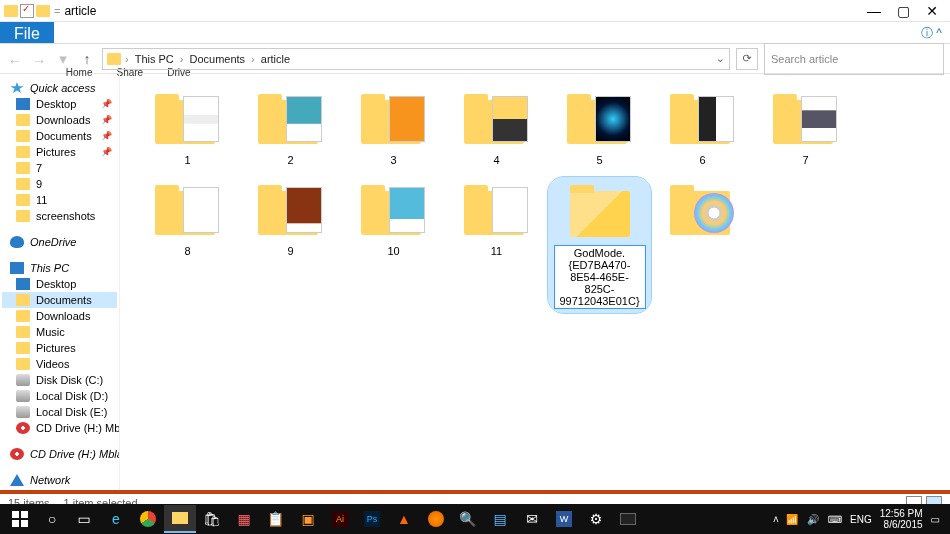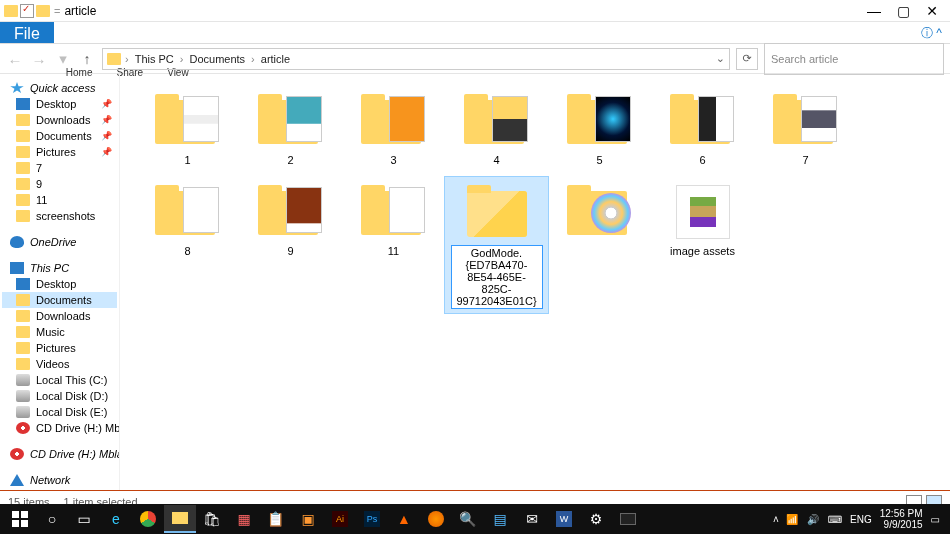--- a/index.html
+++ b/index.html
@@ -48,21 +48,21 @@
 .ico-disk { background: linear-gradient(#ddd,#999); border-radius: 2px; }
 .ico-cd { background: radial-gradient(circle,#fff 20%,#d33 22%,#d33 100%); border-radius: 50%; }
 .ico-cloud { background: #2a7cc7; border-radius: 50% 50% 40% 40%; }
 .ico-pc { background: #2a7cc7; }
 .ico-net { background: #2a7cc7; clip-path: polygon(0 100%,50% 0,100% 100%); }
 .pin { margin-left: auto; color: #bbb; font-size: 9px; }
 
 .content { flex: 1; padding: 12px 16px; overflow: hidden; }
 .grid { display: flex; flex-wrap: wrap; gap: 6px 0; }
 .item { width: 103px; display: flex; flex-direction: column; align-items: center; padding: 4px 2px; }
-.item.selected { background: #cce8ff; outline: 1px solid #99d1ff; }
+.item.selected { background: #cce8ff; outline: 1px solid #99d1ff; border-radius: 16px; }
 .thumb { width: 70px; height: 60px; position: relative; margin-bottom: 4px; }
 .folder-back { position: absolute; width: 60px; height: 44px; background: #ffd666; border-radius: 2px; top: 10px; left: 2px; }
 .folder-back::before { content: ""; position: absolute; width: 24px; height: 8px; background: #ffd666; top: -6px; left: 0; border-radius: 2px 2px 0 0; }
 .folder-preview { position: absolute; width: 36px; height: 46px; background: #fff; border: 1px solid #ccc; top: 6px; right: 4px; }
 .folder-preview.p1 { background: linear-gradient(#fff 40%,#eee 41%,#eee 60%,#fff 61%); }
 .folder-preview.p2 { background: linear-gradient(#4ab 0%,#4ab 60%,#fff 61%); }
 .folder-preview.p3 { background: #f7941d; }
 .folder-preview.p4 { background: linear-gradient(#ffd666 0%,#ffd666 50%,#333 51%); }
 .folder-preview.p5 { background: radial-gradient(circle at 50% 50%,#3cf 0%,#013 60%,#000 100%); }
 .folder-preview.p6 { background: linear-gradient(90deg,#222 0%,#222 50%,#fff 51%); }
@@ -75,21 +75,21 @@
 .folder-plain { position: absolute; width: 60px; height: 46px; background: #ffe08a; border-radius: 3px; top: 10px; left: 5px; }
 .folder-plain::before { content: ""; position: absolute; width: 24px; height: 8px; background: #ffd666; top: -6px; left: 0; border-radius: 2px 2px 0 0; }
 .folder-plain::after { content: ""; position: absolute; inset: 0; background: linear-gradient(135deg,transparent 49%,#ffd34d 50%); border-radius: 3px; }
 .folder-preview.pcd { background: radial-gradient(circle,#fff 18%,#ccc 20%,#fc6 40%,#6cf 60%,#f6c 80%); border-radius: 50%; border: none; width: 40px; height: 40px; top: 12px; }
 .file-thumb { position: absolute; width: 54px; height: 54px; background: #fff; border: 1px solid #ddd; top: 4px; left: 8px; display: flex; align-items: center; justify-content: center; }
 .rar-ico { width: 26px; height: 30px; background: linear-gradient(#7a4 0%,#7a4 30%,#c7a45a 31%,#c7a45a 65%,#73b 66%); }
 .label { font-size: 11px; text-align: center; line-height: 1.2; max-width: 100%; word-wrap: break-word; }
 .rename-box { font-size: 11px; text-align: center; border: 1px solid #3399ff; background: #fff; padding: 1px 2px; width: 92px; word-wrap: break-word; }
 
 
-.statusbar { height: 22px; border-top: 1px solid #c2410c; display: flex; align-items: center; padding: 0 8px; font-size: 11px; color: #555; gap: 14px; }
+.statusbar { height: 22px; border-top: 4px solid #c2410c; display: flex; align-items: center; padding: 0 8px; font-size: 11px; color: #555; gap: 14px; }
 .statusbar .view-icons { margin-left: auto; display: flex; gap: 4px; }
 .statusbar .vico { width: 16px; height: 14px; border: 1px solid #888; }
 
 
 .taskbar { position: absolute; bottom: 0; left: 0; right: 0; height: 30px; background: #101010; display: flex; align-items: center; padding: 0 4px; }
 .taskbar .tb-item { width: 32px; height: 28px; display: flex; align-items: center; justify-content: center; color: #fff; font-size: 14px; }
 .taskbar .tb-item.active { background: #333; border-bottom: 2px solid #76b9ed; }
 .taskbar .tray { margin-left: auto; display: flex; align-items: center; gap: 8px; color: #fff; font-size: 10px; padding-right: 6px; }
 .taskbar .clock { text-align: right; line-height: 1.1; }
 .tbico { width: 18px; height: 18px; }
@@ -110,21 +110,21 @@
     <span>—</span>
     <span>▢</span>
     <span>✕</span>
   </div>
 </div>
 
 <div class="ribbon">
   <div class="file-tab">File</div>
   <div class="tab">Home</div>
   <div class="tab">Share</div>
-  <div class="tab">View</div>
+  <div class="tab">Drive</div>
   <div class="help">ⓘ ^</div>
 </div>
 
 <div class="addrrow">
   <span class="nav-arrow">←</span>
   <span class="nav-arrow">→</span>
   <span class="nav-arrow">▾</span>
   <span class="nav-up active">↑</span>
   <div class="addrbar">
     <div class="folder-mini"></div>
@@ -213,21 +213,21 @@
       <div class="sb-item">
         <div class="ico ico-folder"></div>
         <span>Pictures</span>
       </div>
       <div class="sb-item">
         <div class="ico ico-folder"></div>
         <span>Videos</span>
       </div>
       <div class="sb-item">
         <div class="ico ico-disk"></div>
-        <span>Local This (C:)</span>
+        <span>Disk Disk (C:)</span>
       </div>
       <div class="sb-item">
         <div class="ico ico-disk"></div>
         <span>Local Disk (D:)</span>
       </div>
       <div class="sb-item">
         <div class="ico ico-disk"></div>
         <span>Local Disk (E:)</span>
       </div>
       <div class="sb-item">
@@ -306,43 +306,42 @@
         <div class="item">
           <div class="thumb">
             <div class="folder-back"></div>
             <div class="folder-preview p9"></div>
           </div>
           <div class="label">9</div>
         </div>
         <div class="item">
           <div class="thumb">
             <div class="folder-back"></div>
+            <div class="folder-preview p10"></div>
+          </div>
+          <div class="label">10</div>
+        </div>
+        <div class="item">
+          <div class="thumb">
+            <div class="folder-back"></div>
             <div class="folder-preview p11"></div>
           </div>
           <div class="label">11</div>
         </div>
         <div class="item selected">
           <div class="thumb">
             <div class="folder-plain"></div>
           </div>
           <div class="rename-box">GodMode.{ED7BA470-8E54-465E-825C-99712043E01C}</div>
         </div>
         <div class="item">
           <div class="thumb">
             <div class="folder-back"></div>
             <div class="folder-preview pcd"></div>
           </div>
-        </div>
-        <div class="item">
-          <div class="thumb">
-            <div class="file-thumb">
-              <div class="rar-ico"></div>
-            </div>
-          </div>
-          <div class="label">image assets</div>
         </div>
       </div>
   </div>
 </div>
 
 <div class="statusbar">
   <span>15 items</span>
   <span>1 item selected</span>
   <div class="view-icons">
     <div class="vico"></div>
@@ -393,17 +392,17 @@
       <div style="width:16px;height:12px;background:#222;border:1px solid #666"></div>
     </div>
   <div class="tray">
     <span>˄</span>
     <span>📶</span>
     <span>🔊</span>
     <span>⌨</span>
     <span>ENG</span>
     <div class="clock">
       <div>12:56 PM</div>
-      <div>9/9/2015</div>
+      <div>8/6/2015</div>
     </div>
     <span>▭</span>
   </div>
 </div>
 
 </body></html>

